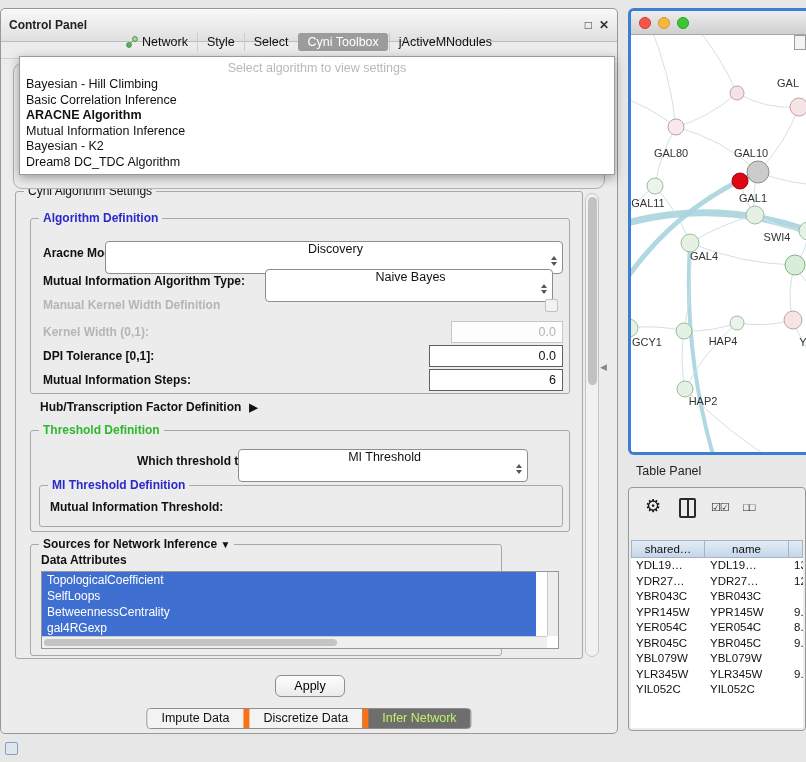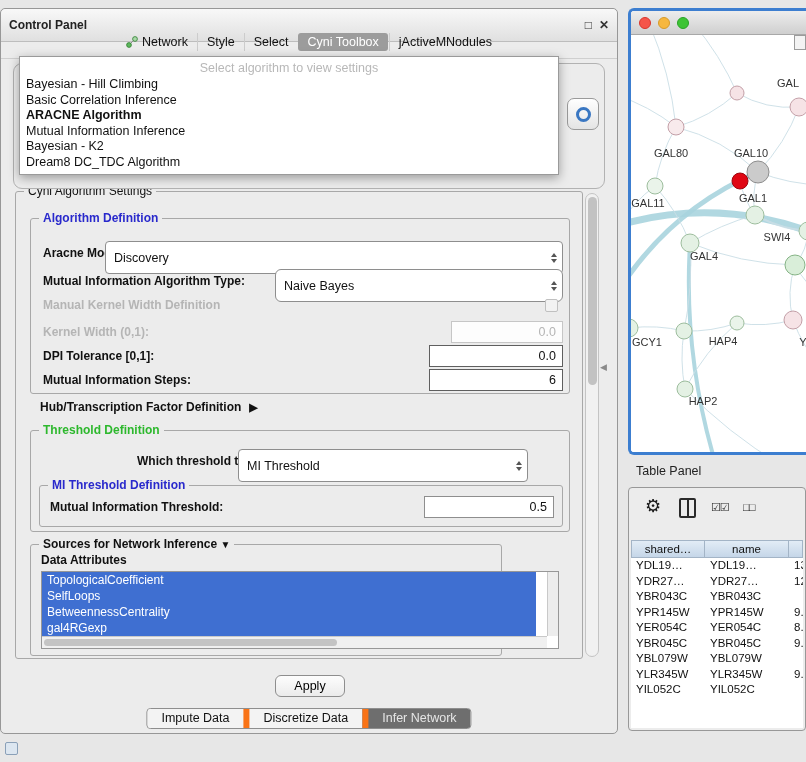--- a/index.html
+++ b/index.html
@@ -25,40 +25,40 @@
 
   
   .algo-bg { position:absolute; left:12px; top:54px; width:592px; height:126px;
         border:1px solid #b2b2b2; border-radius:9px; background:#ececec; z-index:1; }
   .algo-settings-btn { position:absolute; left:553px; top:34px; width:32px; height:32px;
         border:1px solid #9a9a9a; border-radius:7px; background:linear-gradient(#ffffff,#e4e4e4);
         display:flex; align-items:center; justify-content:center; }
   .blue-ring { width:15px; height:15px; border:3px solid #3a77c2; border-radius:50%; }
 
   
-  .popup { position:absolute; left:18px; top:47px; width:540px; z-index:30;
+  .popup { position:absolute; left:18px; top:47px; width:596px; z-index:30;
         background:#fff; border:1px solid #9a9a9a; box-shadow:0 3px 10px rgba(0,0,0,.35);
         padding:3px 0 4px 0; }
   .popup-ph { text-align:center; color:#b8b8b8; font-size:12.5px; height:17px; line-height:17px; }
   .algo-item { font-size:12.5px; height:15.5px; line-height:15.5px; padding:0 6px; white-space:nowrap; }
   .algo-item.sel { font-weight:bold; }
 
   
   .grp { position:absolute; border:1px solid #a8a8a8; border-radius:3px; }
   .gt { position:absolute; top:-8px; left:8px; background:#ececec; padding:0 4px;
         font-size:12px; white-space:nowrap; }
   .gt.b { font-weight:bold; }
   .gt.blue { color:#2929cc; }
   .gt.green { color:#2db82d; }
 
   .lbl { position:absolute; font-size:12px; font-weight:bold; white-space:nowrap; }
   .lbl.dis { color:#b5b5b5; }
 
   .combo { position:absolute; height:33px; background:#fff; border:1px solid #8e8e8e;
-        border-radius:4px; display:flex; align-items:center; padding:0 5px 0 8px; font-size:12.5px; }
+        border-radius:4px; display:flex; align-items:center; padding:0 5px 0 8px; font-size:12.5px;flex-direction:column; }
   .combo-arrows { margin-left:auto; display:flex; flex-direction:column; align-items:center; gap:2px; padding-left:6px; }
   .au { width:0; height:0; border-left:3.5px solid transparent; border-right:3.5px solid transparent; border-bottom:4.5px solid #555; }
   .ad { width:0; height:0; border-left:3.5px solid transparent; border-right:3.5px solid transparent; border-top:4.5px solid #555; }
 
   .tfield { position:absolute; height:22px; background:#fff; border:1.5px solid #5f5f5f;
         font-size:12.5px; text-align:right; padding:0 6px; font-family:inherit; color:#111; }
   .tfield.lite { border:1px solid #8e8e8e; }
   .tfield:disabled { border:1px solid #c6c6c6; color:#b5b5b5; background:#fdfdfd; }
 
   .chk { position:absolute; width:13px; height:13px; border:1px solid #c0c0c0;
@@ -76,21 +76,21 @@
   .hthumb { position:absolute; left:2px; top:2px; width:58%; height:7px; background:#c4c4c4; border-radius:4px; }
 
   .btn { position:absolute; height:22px; border:1px solid #8e8e8e; border-radius:6px;
         background:linear-gradient(#fdfdfd,#ebebeb); font-size:12.5px; font-family:inherit;
         display:flex; align-items:center; justify-content:center; }
 
   .seg-tabs { position:absolute; top:699px; left:50%; transform:translateX(-50%);
         display:inline-flex; height:21px; border:1px solid #8e8e8e; border-radius:4px; overflow:hidden; }
   .seg { padding:0 14px; line-height:19px; font-size:12.5px; background:#f3f3f3; white-space:nowrap; }
   .seg + .seg { border-left:6px solid #f97316; }
-  .seg.active { background:#6e6e6e; color:#e5e5e5; }
+  .seg.active { background:#6e6e6e; color:#bef264; }
 
   .sb-track { position:absolute; left:584px; top:184px; width:14px; height:464px;
         background:#f1f1f1; border:1px solid #c4c4c4; border-radius:7px; }
   .sb-thumb { position:absolute; left:1.5px; top:3px; width:9px; height:188px; background:#c2c2c2; border-radius:5px; }
 
   .splitter-arrow { position:absolute; left:600px; top:362px; font-size:9px; color:#8a8a8a; }
 
   
   .net-win { position:absolute; left:628px; top:8px; width:178px; height:447px;
         border:3px solid #3c7ed0; border-right:none; border-radius:6px 0 0 6px;
@@ -194,21 +194,21 @@
       <div class="lbl" style="left:12px; top:22px; height:24px; line-height:24px;">Aracne Mode:</div>
       <div class="combo" style="left:74px; top:22px; width:458px;">
         <span>Discovery</span>
         <span class="combo-arrows">
             <i class="au"></i>
             <i class="ad"></i>
           </span>
       </div>
 
       <div class="lbl" style="left:12px; top:50px; height:24px; line-height:24px;">Mutual Information Algorithm Type:</div>
-      <div class="combo" style="left:244px; top:50px; width:288px;border-radius:6px;">
+      <div class="combo" style="left:234px; top:50px; width:288px;">
         <span>Naive Bayes</span>
         <span class="combo-arrows">
             <i class="au"></i>
             <i class="ad"></i>
           </span>
       </div>
 
       <div class="lbl dis" style="left:12px; top:78px; height:16px; line-height:16px;">Manual Kernel Width Definition</div>
       <div class="chk" style="left:514px; top:80px;"></div>
 
@@ -235,21 +235,20 @@
         <span>MI Threshold</span>
         <span class="combo-arrows">
             <i class="au"></i>
             <i class="ad"></i>
           </span>
       </div>
 
       <div class="grp" style="left:8px; top:54px; width:524px; height:42px;">
         <span class="gt b blue">MI Threshold Definition</span>
         <div class="lbl" style="left:10px; top:10px; height:22px; line-height:22px;">Mutual Information Threshold:</div>
-        <input class="tfield lite" style="left: 384px; top: 10px; width: 130px;" value="0.5">
       </div>
     </div>
 
     <div class="grp" style="left:14px; top:352px; width:472px; height:112px;">
       <span class="gt b">
         <span>Sources for Network Inference</span>
         <span style="font-size:10px;">▼</span>
       </span>
       <div class="lbl" style="left:10px; top:8px;">Data Attributes</div>
       <div class="listbox" style="left:10px; top:26px; width:518px; height:78px;">

